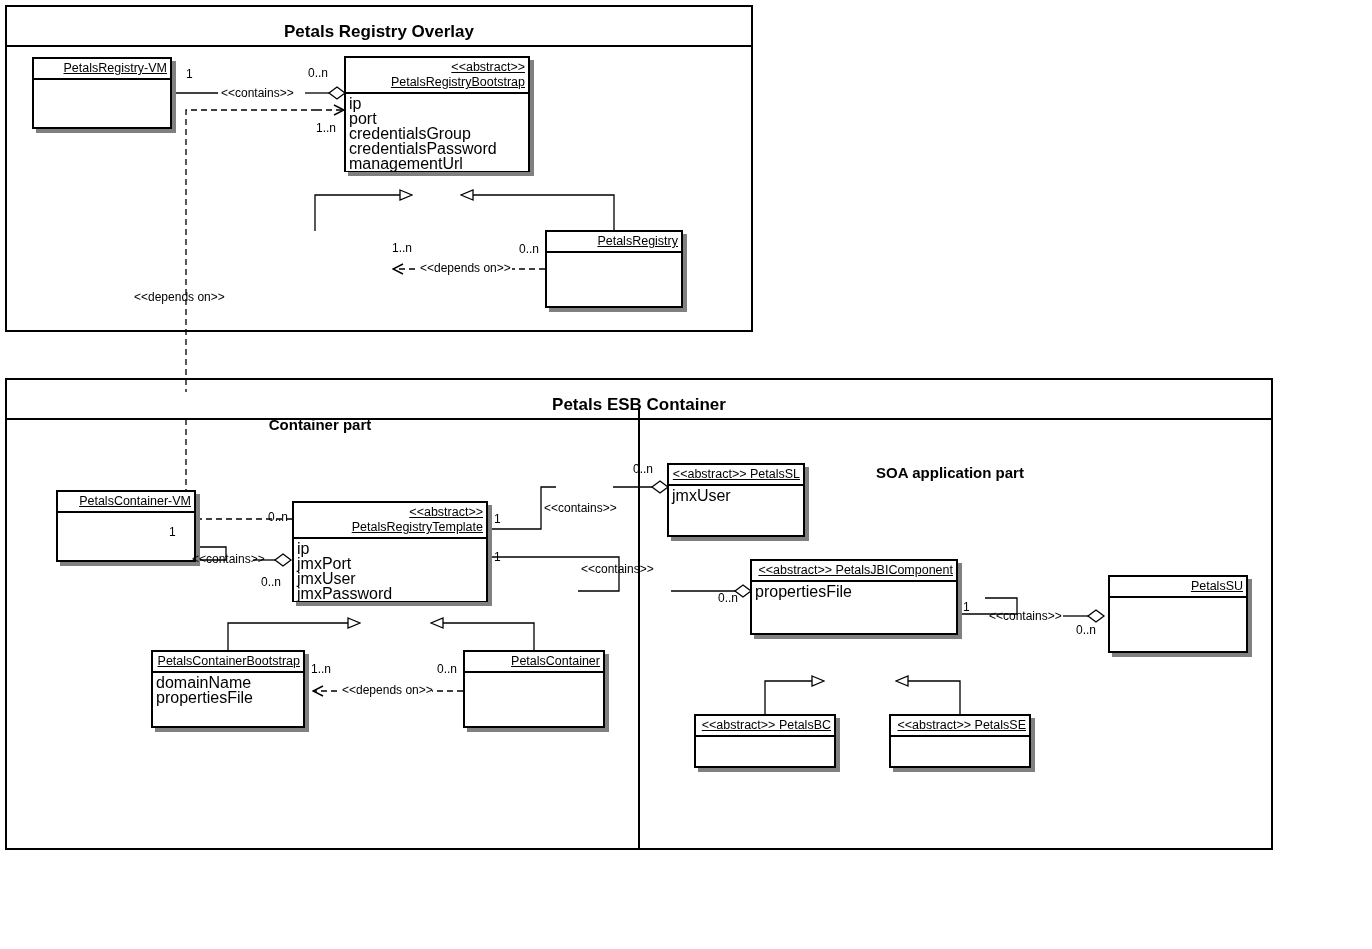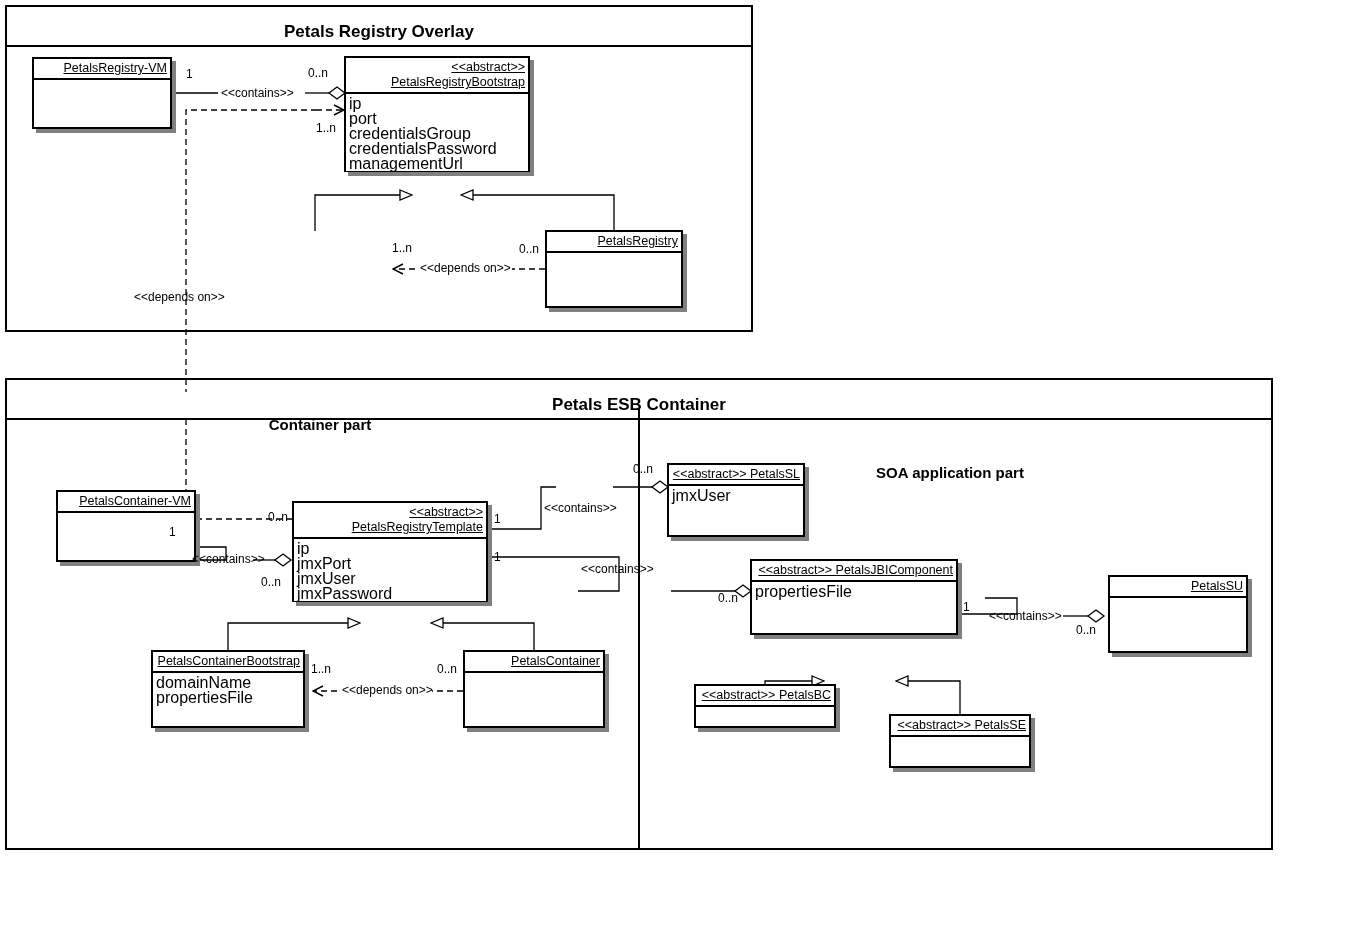--- a/index.html
+++ b/index.html
@@ -277,21 +277,21 @@
     </div>
   </div>
 
   <div class="cls" style="left:1108px; top:575px; width:140px; height:78px;">
     <div class="cls-name">
       <u>PetalsSU</u>
     </div>
     <div class="cls-attrs"></div>
   </div>
 
-  <div class="cls" style="left:694px; top:684px; width:142px; height:44px;">
+  <div class="cls" style="left:694px; top:714px; width:142px; height:54px;">
     <div class="cls-name">
       <u>&lt;&lt;abstract&gt;&gt; PetalsBC</u>
     </div>
     <div class="cls-attrs"></div>
   </div>
 
   <div class="cls" style="left:889px; top:714px; width:142px; height:54px;">
     <div class="cls-name">
       <u>&lt;&lt;abstract&gt;&gt; PetalsSE</u>
     </div>

